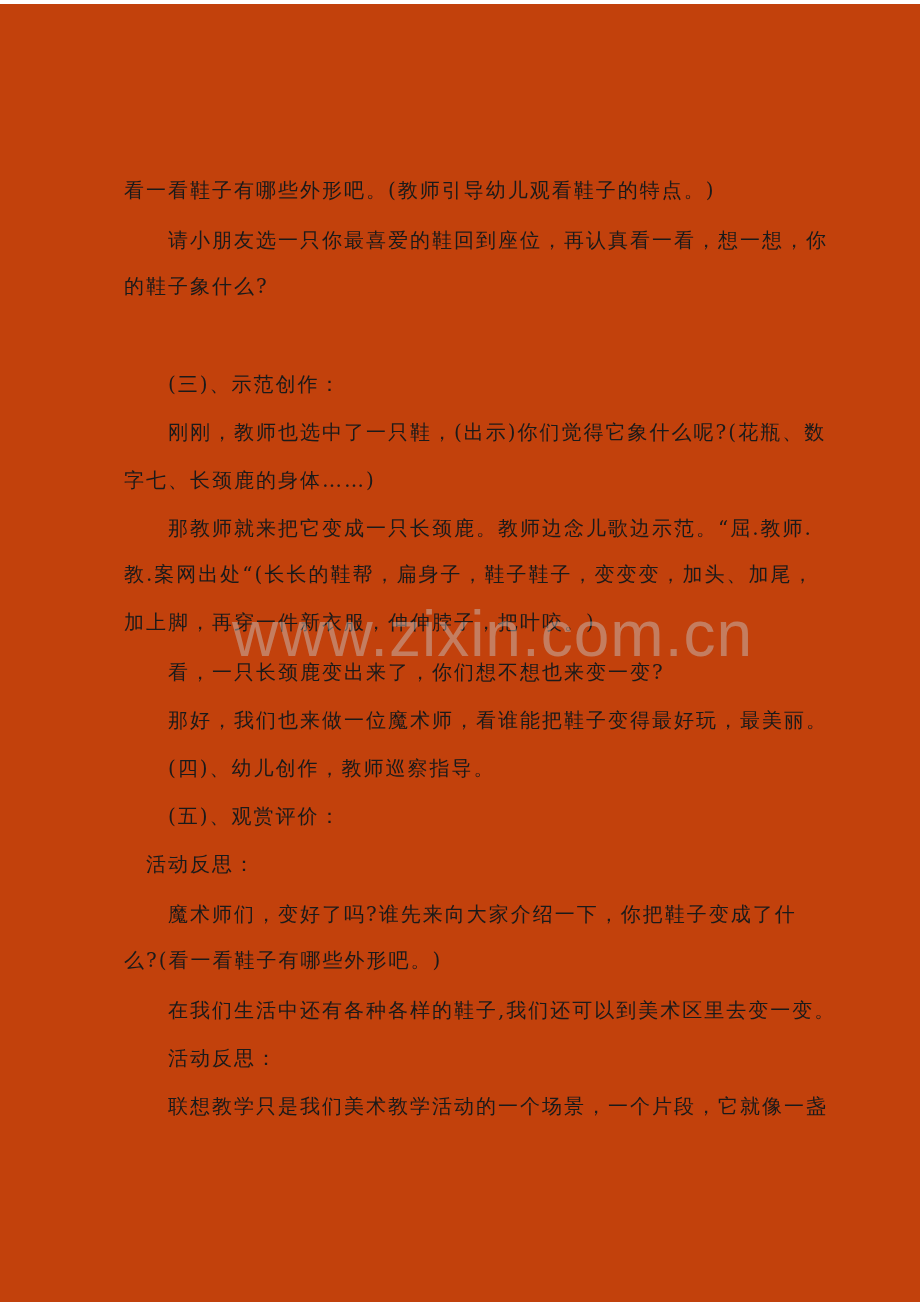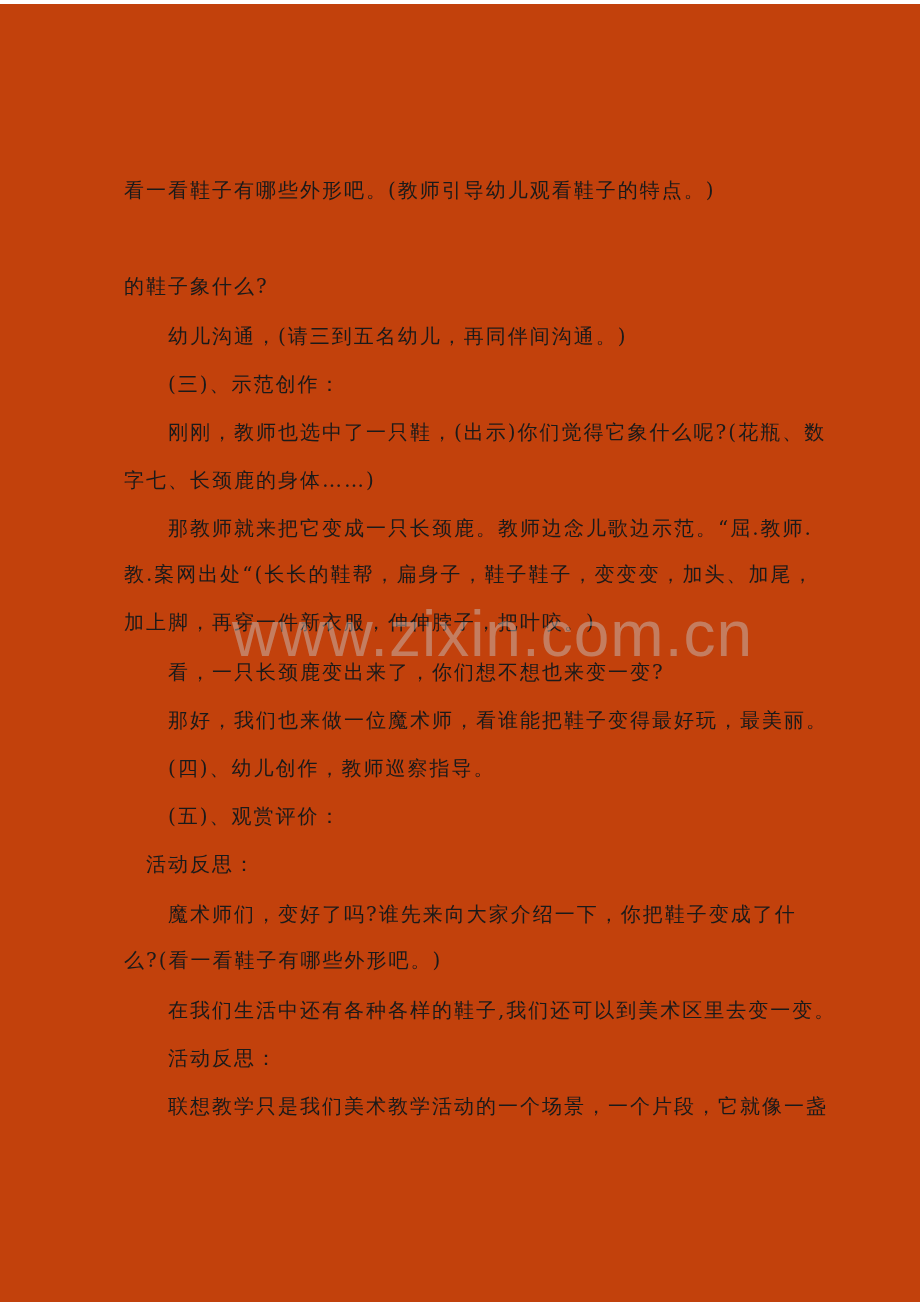--- a/index.html
+++ b/index.html
@@ -27,22 +27,22 @@
       letter-spacing: 1px;
       white-space: nowrap;
       pointer-events: none;
     }
   </style>
 </head>
 <body>
 
 <div class="page">
   <div class="line" style="left:124px;top:174px;">看一看鞋子有哪些外形吧。(教师引导幼儿观看鞋子的特点。)</div>
+  <div class="line" style="left:168px;top:224px;">请小朋友选一只你最喜爱的鞋回到座位，再认真看一看，想一想，你</div>
   <div class="line" style="left:124px;top:270px;">的鞋子象什么?</div>
-  <div class="line" style="left:168px;top:320px;">幼儿沟通，(请三到五名幼儿，再同伴间沟通。)</div>
   <div class="line" style="left:168px;top:368px;">(三)、示范创作：</div>
   <div class="line" style="left:168px;top:416px;">刚刚，教师也选中了一只鞋，(出示)你们觉得它象什么呢?(花瓶、数</div>
   <div class="line" style="left:124px;top:464px;">字七、长颈鹿的身体……)</div>
   <div class="line" style="left:168px;top:512px;">那教师就来把它变成一只长颈鹿。教师边念儿歌边示范。“屈.教师.</div>
   <div class="line" style="left:124px;top:558px;">教.案网出处“(长长的鞋帮，扁身子，鞋子鞋子，变变变，加头、加尾，</div>
   <div class="line" style="left:168px;top:656px;">看，一只长颈鹿变出来了，你们想不想也来变一变?</div>
   <div class="line" style="left:124px;top:606px;">加上脚，再穿一件新衣服，伸伸脖子，把叶咬。)</div>
   <div class="line" style="left:168px;top:704px;">那好，我们也来做一位魔术师，看谁能把鞋子变得最好玩，最美丽。</div>
   <div class="line" style="left:168px;top:752px;">(四)、幼儿创作，教师巡察指导。</div>
   <div class="line" style="left:168px;top:800px;">(五)、观赏评价：</div>

